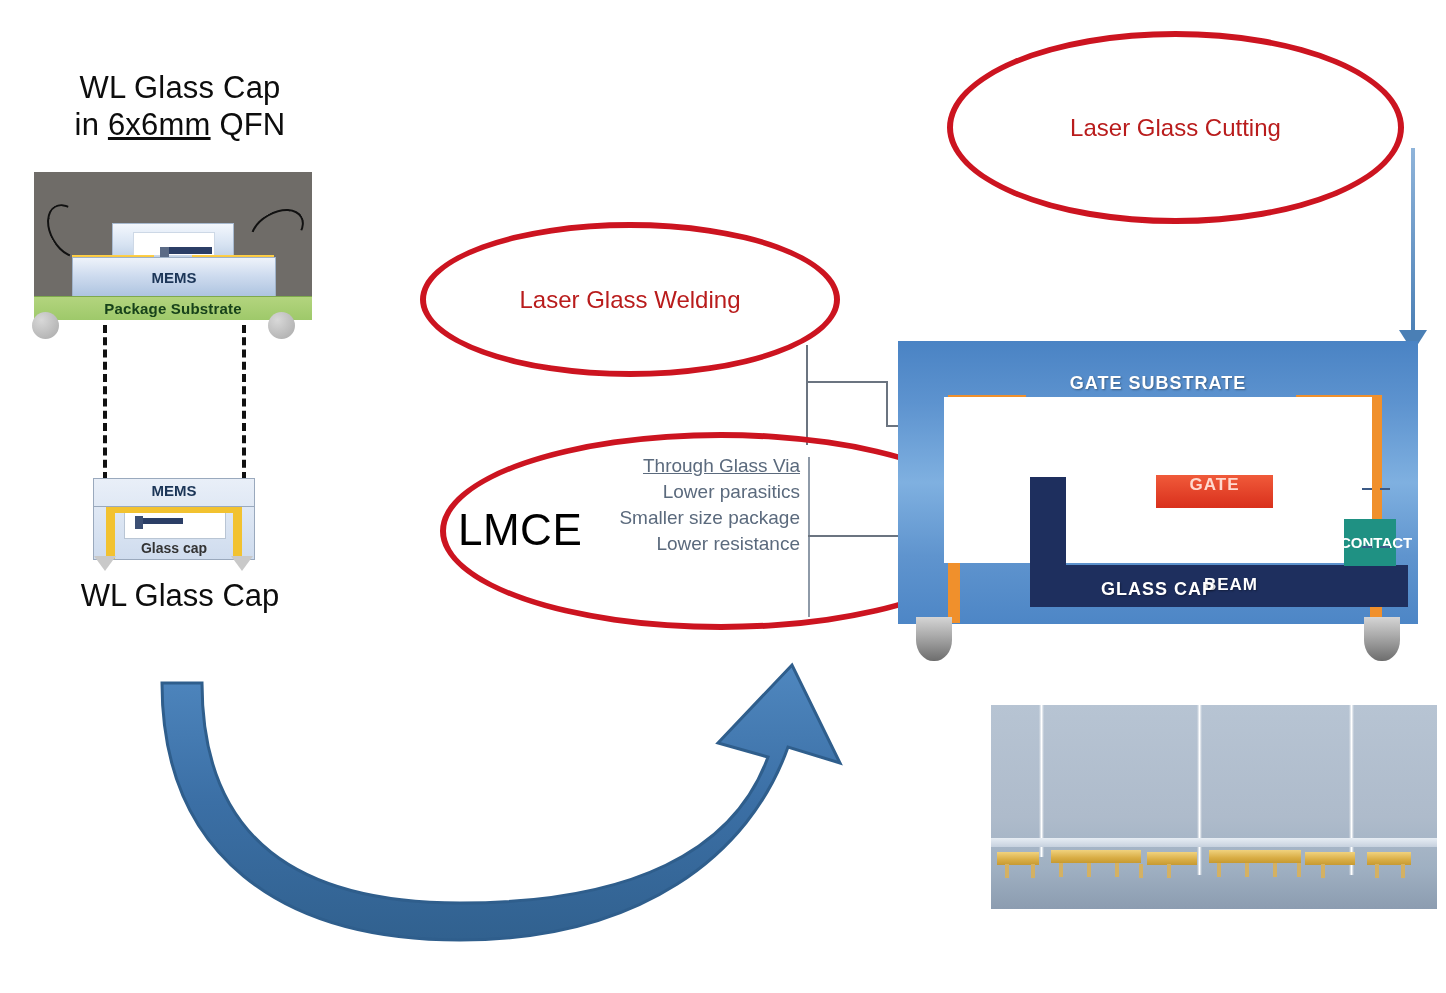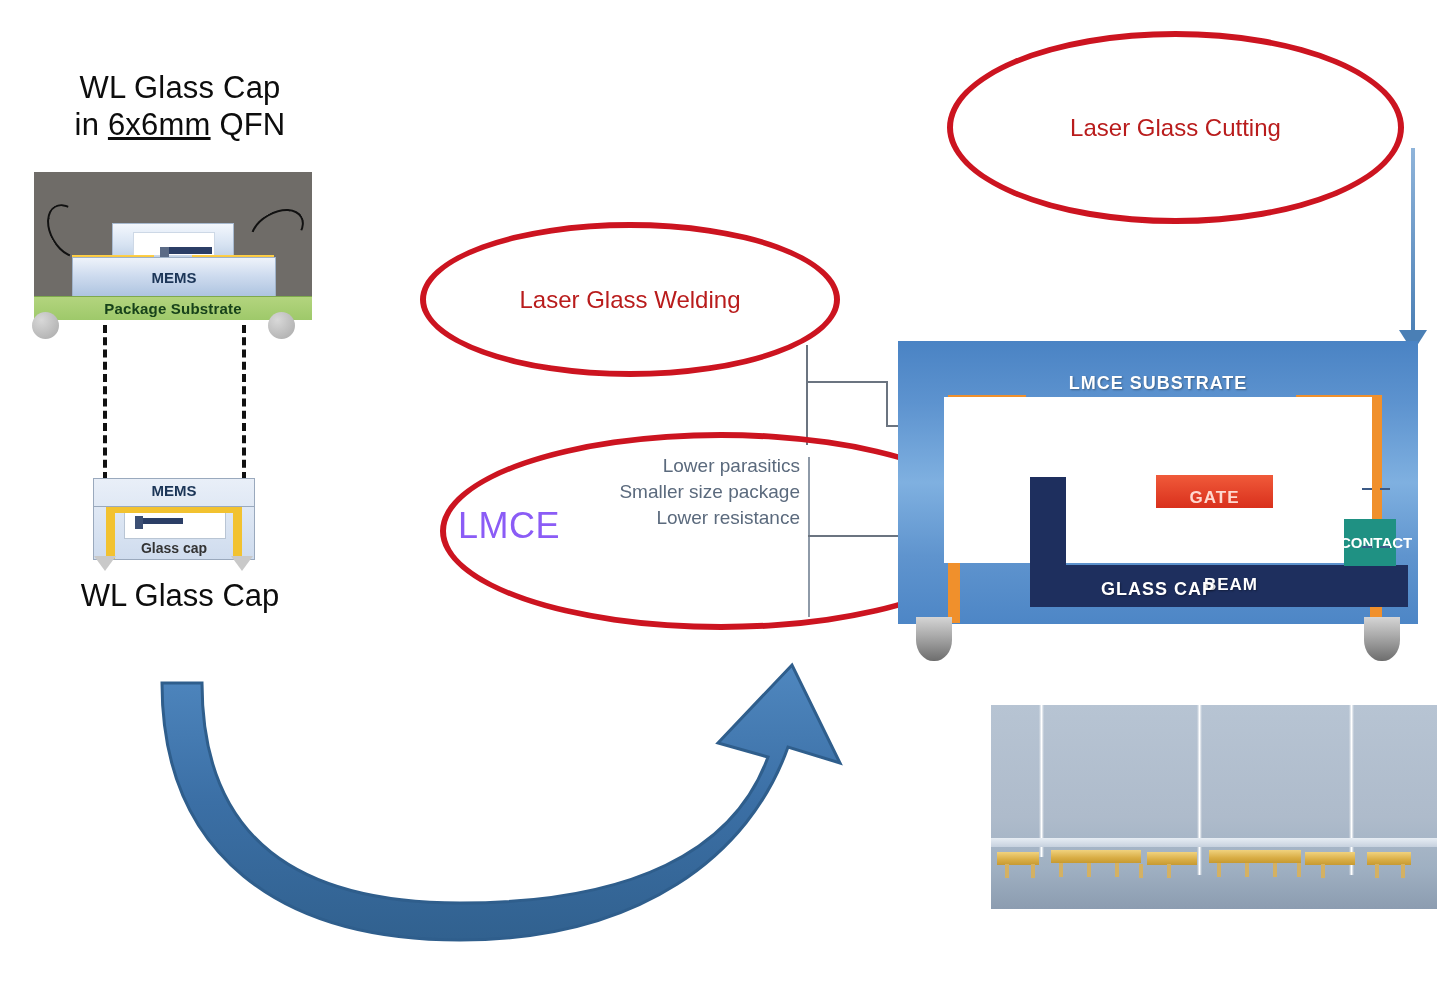--- a/index.html
+++ b/index.html
@@ -52,21 +52,21 @@
   #csp-caption{left:25px;top:578px;width:310px;text-align:center;font-size:31px;
       line-height:1.18;color:#0d0d0d;}
 
   
   .ellipse{position:absolute;border:6px solid #cc1420;border-radius:50%;
       box-sizing:border-box;display:flex;align-items:center;justify-content:center;}
   .ellipse span{font-size:24px;color:#b91c1c;}
   #ell-welding{left:420px;top:222px;width:420px;height:155px;}
   #ell-cutting{left:947px;top:31px;width:457px;height:193px;}
   #ell-lmce{left:440px;top:432px;width:562px;height:198px;}
-  #lmce-label{left:458px;top:505px;font-size:36px;color:#8b5cf6;letter-spacing:.5px;}
+  #lmce-label{left:458px;top:505px;font-size:44px;color:#000000;letter-spacing:.5px;}
 
   
   #tgv-list{left:560px;top:453px;width:240px;text-align:right;color:#5b6a7d;
       font-size:19px;line-height:26px;}
   #tgv-list .hdr{text-decoration:underline;}
   #list-rule{left:808px;top:457px;width:2px;height:160px;background:#8e9aa8;}
 
   
   .lead{position:absolute;background:#6b7480;}
   .dot{position:absolute;width:11px;height:16px;border-radius:50%;
@@ -74,21 +74,21 @@
   #weld-vline{left:806px;top:345px;width:2px;height:100px;background:#6b7480;}
 
   
   #device{left:898px;top:341px;width:520px;height:283px;
       background:linear-gradient(180deg,#4a83c4 0%,#5d93cf 22%,#7fb0e0 50%,#5f94ce 76%,#4d86c6 100%);}
   .dev-lbl{position:absolute;width:100%;text-align:center;color:#fff;
       font-size:18px;font-weight:bold;letter-spacing:1px;
       text-shadow:1px 1px 2px rgba(0,0,0,.35);}
   #cavity-main{position:absolute;left:46px;top:56px;width:428px;height:166px;background:#fff;}
   #gate{position:absolute;left:212px;top:78px;width:117px;height:33px;
-      background:linear-gradient(180deg,#f05a3a,#d9301c);display:flex;align-items:flex-end;justify-content:center;}
+      background:linear-gradient(180deg,#f05a3a,#d9301c);display:flex;align-items:flex-start;justify-content:center;}
   #gate span{color:#ffd9cf;font-size:17px;font-weight:bold;letter-spacing:1px;}
   #contact{position:absolute;left:400px;top:122px;width:52px;height:47px;
       background:#1f9183;display:flex;align-items:center;}
   #contact span{color:#fff;font-size:15px;font-weight:bold;margin-left:-4px;white-space:nowrap;}
   #beam-h{position:absolute;left:86px;top:168px;width:366px;height:42px;background:#1e2f5e;padding-left:12px;}
   #beam-v{position:absolute;left:86px;top:80px;width:36px;height:90px;background:#1e2f5e;}
   .via{position:absolute;background:#f0902c;}
   .bump{position:absolute;width:36px;height:44px;border-radius:0 0 48% 48%;
       background:linear-gradient(180deg,#d5d5d5 0%,#a8a8a8 45%,#6d6d6d 100%);}
   .tick{position:absolute;height:2px;background:#3c5a86;}
@@ -176,33 +176,34 @@
 <div class="abs lead" style="left:806px;top:381px;width:82px;height:2px;"></div>
 <div class="abs lead" style="left:886px;top:381px;width:2px;height:46px;"></div>
 <div class="abs lead" style="left:886px;top:425px;width:28px;height:2px;"></div>
 <div class="abs dot" style="left:910px;top:373px;"></div>
 <div class="abs dot" style="left:910px;top:418px;"></div>
 
 <div class="abs ellipse" id="ell-lmce"></div>
 <div class="abs" id="lmce-label">LMCE</div>
 
 <div class="abs" id="tgv-list">
+  <div class="hdr">Through Glass Via</div>
   <div>Lower parasitics</div>
   <div>Smaller size package</div>
   <div>Lower resistance</div>
 </div>
 <div class="abs" id="list-rule"></div>
 <div class="abs lead" style="left:808px;top:535px;width:126px;height:2px;"></div>
 <div class="abs dot" style="left:930px;top:527px;"></div>
 
 <div class="abs" id="down-shaft"></div>
 <div class="abs" id="down-head"></div>
 
 <div class="abs" id="device">
-  <div class="dev-lbl" style="top:32px;">LMCE SUBSTRATE</div>
+  <div class="dev-lbl" style="top:32px;">GATE SUBSTRATE</div>
 
   <div class="via" style="left:50px;top:54px;width:12px;height:228px;"></div>
   <div class="via" style="left:50px;top:54px;width:78px;height:11px;"></div>
   <div class="via" style="right:36px;top:54px;width:12px;height:228px;"></div>
   <div class="via" style="right:36px;top:54px;width:86px;height:11px;"></div>
 
   <div id="cavity-main">
     <div id="gate">
       <span>GATE</span>
     </div>

